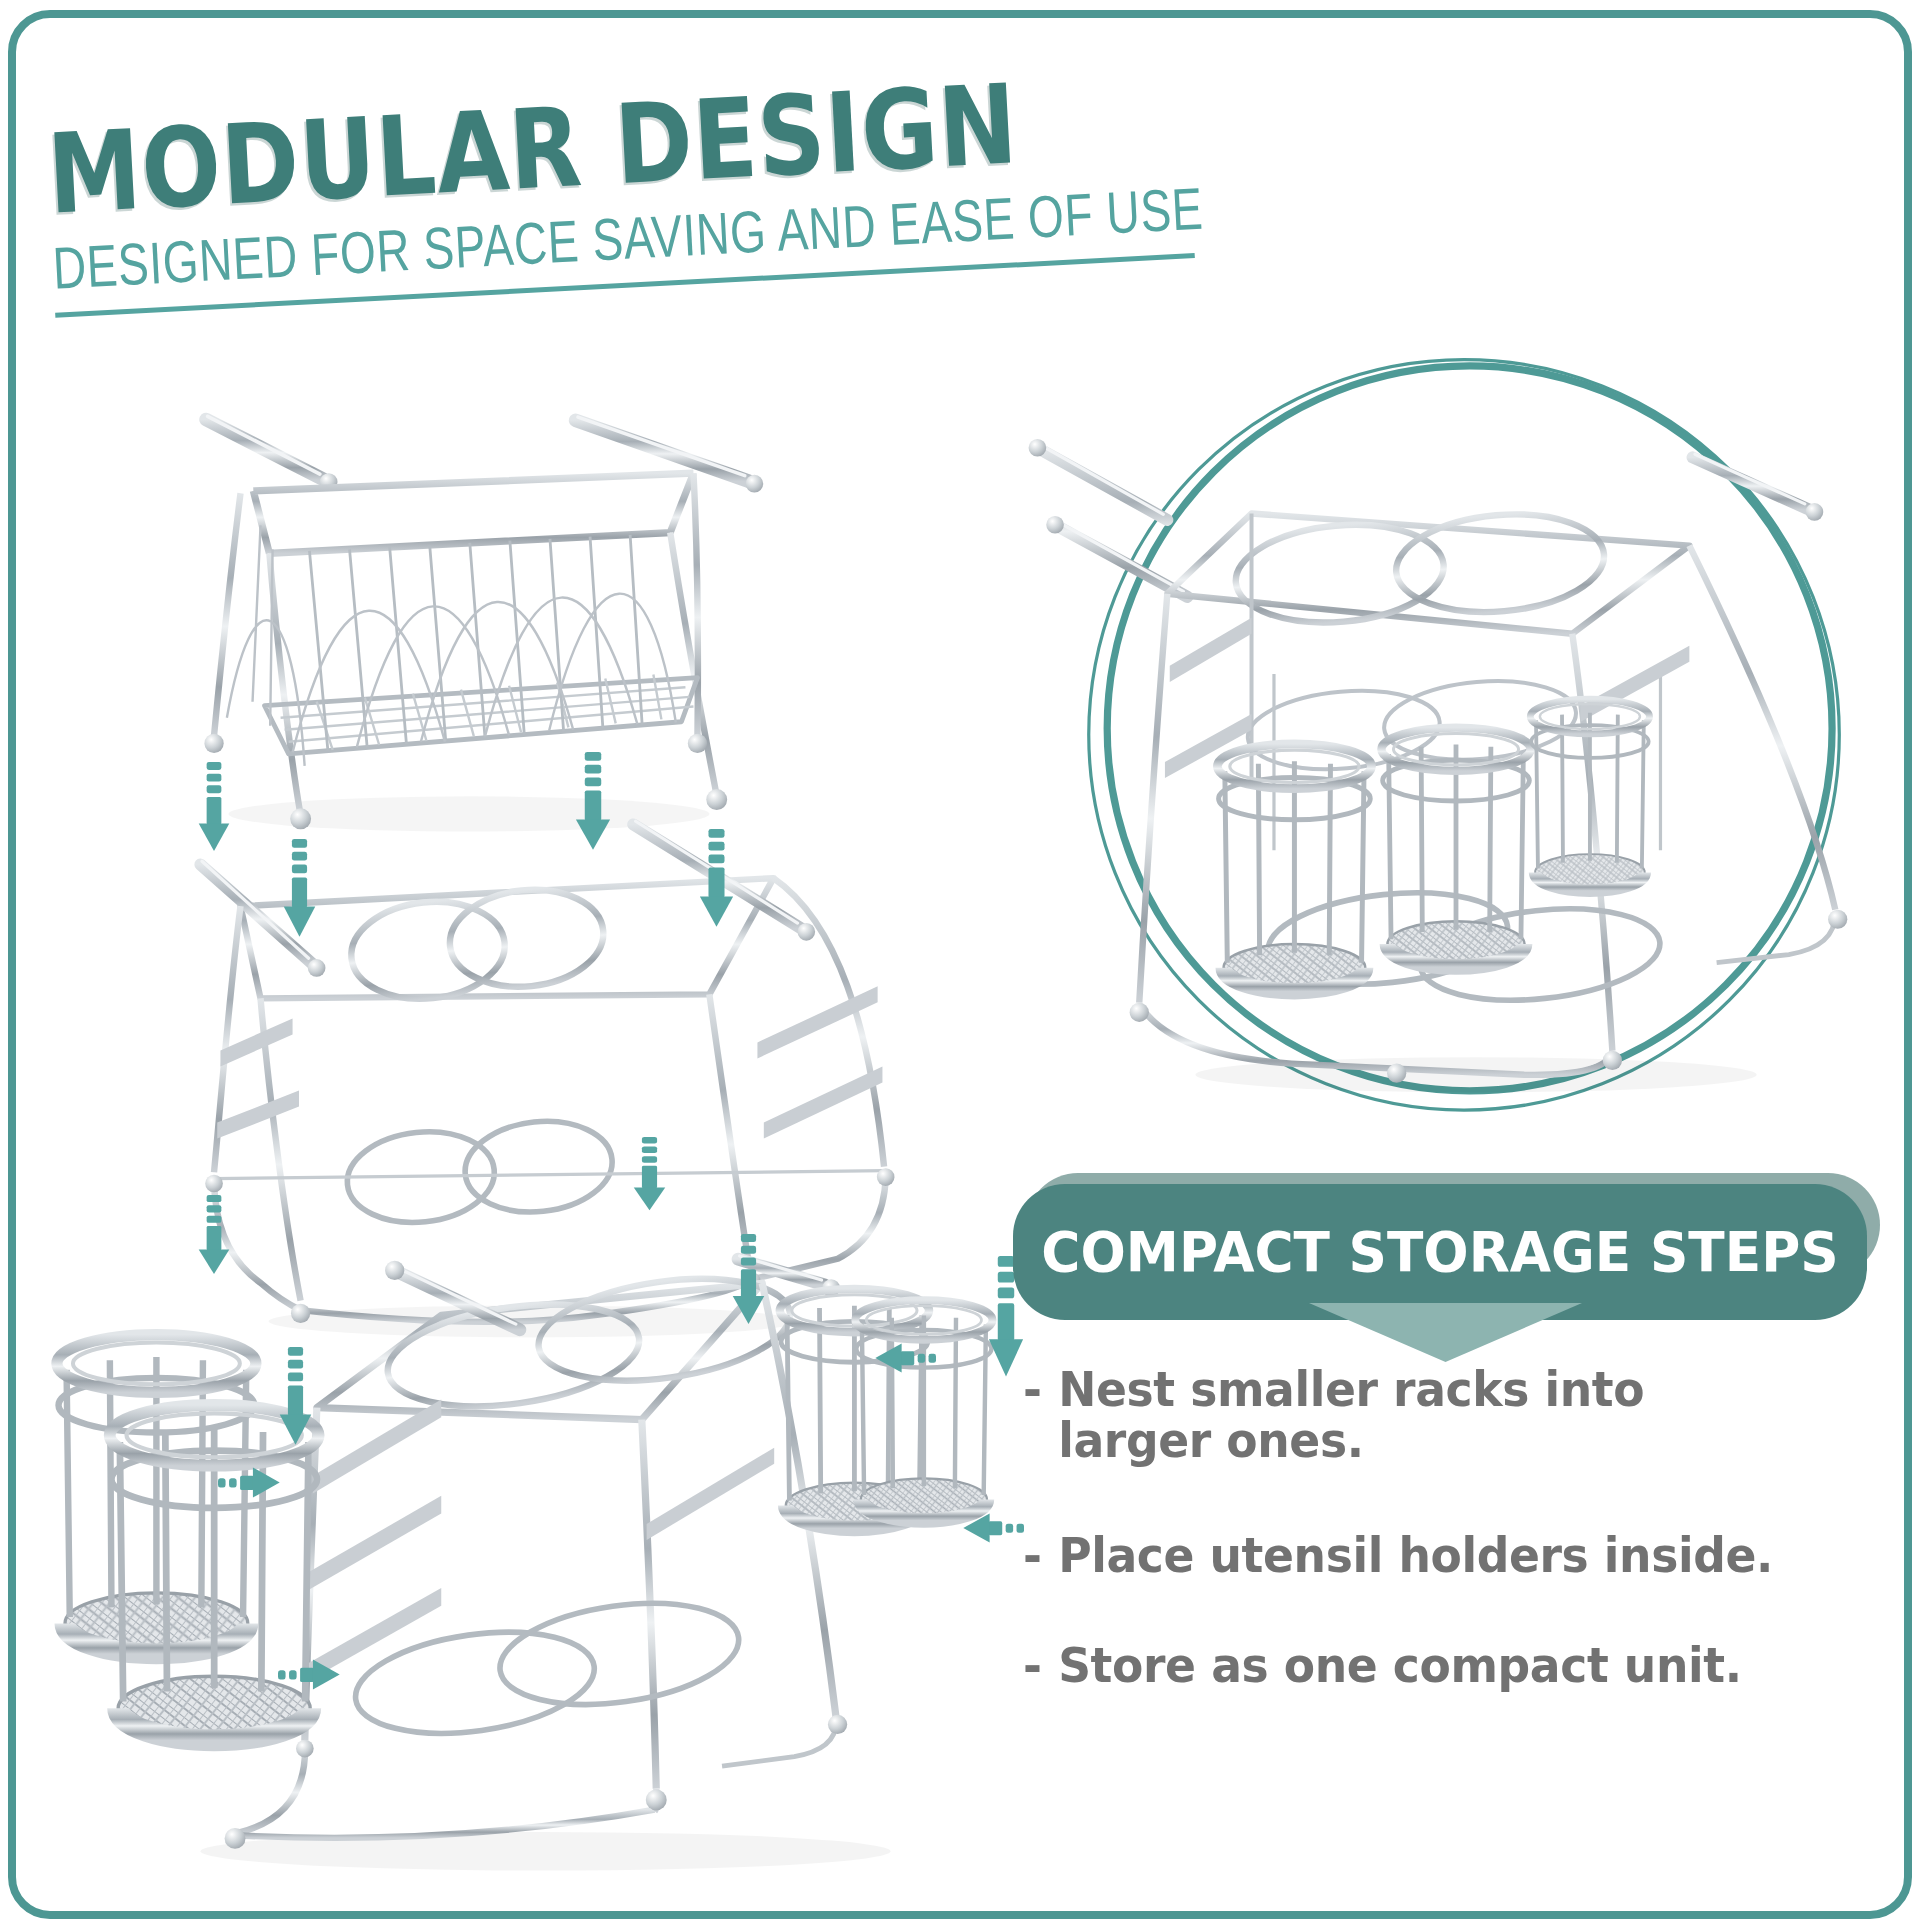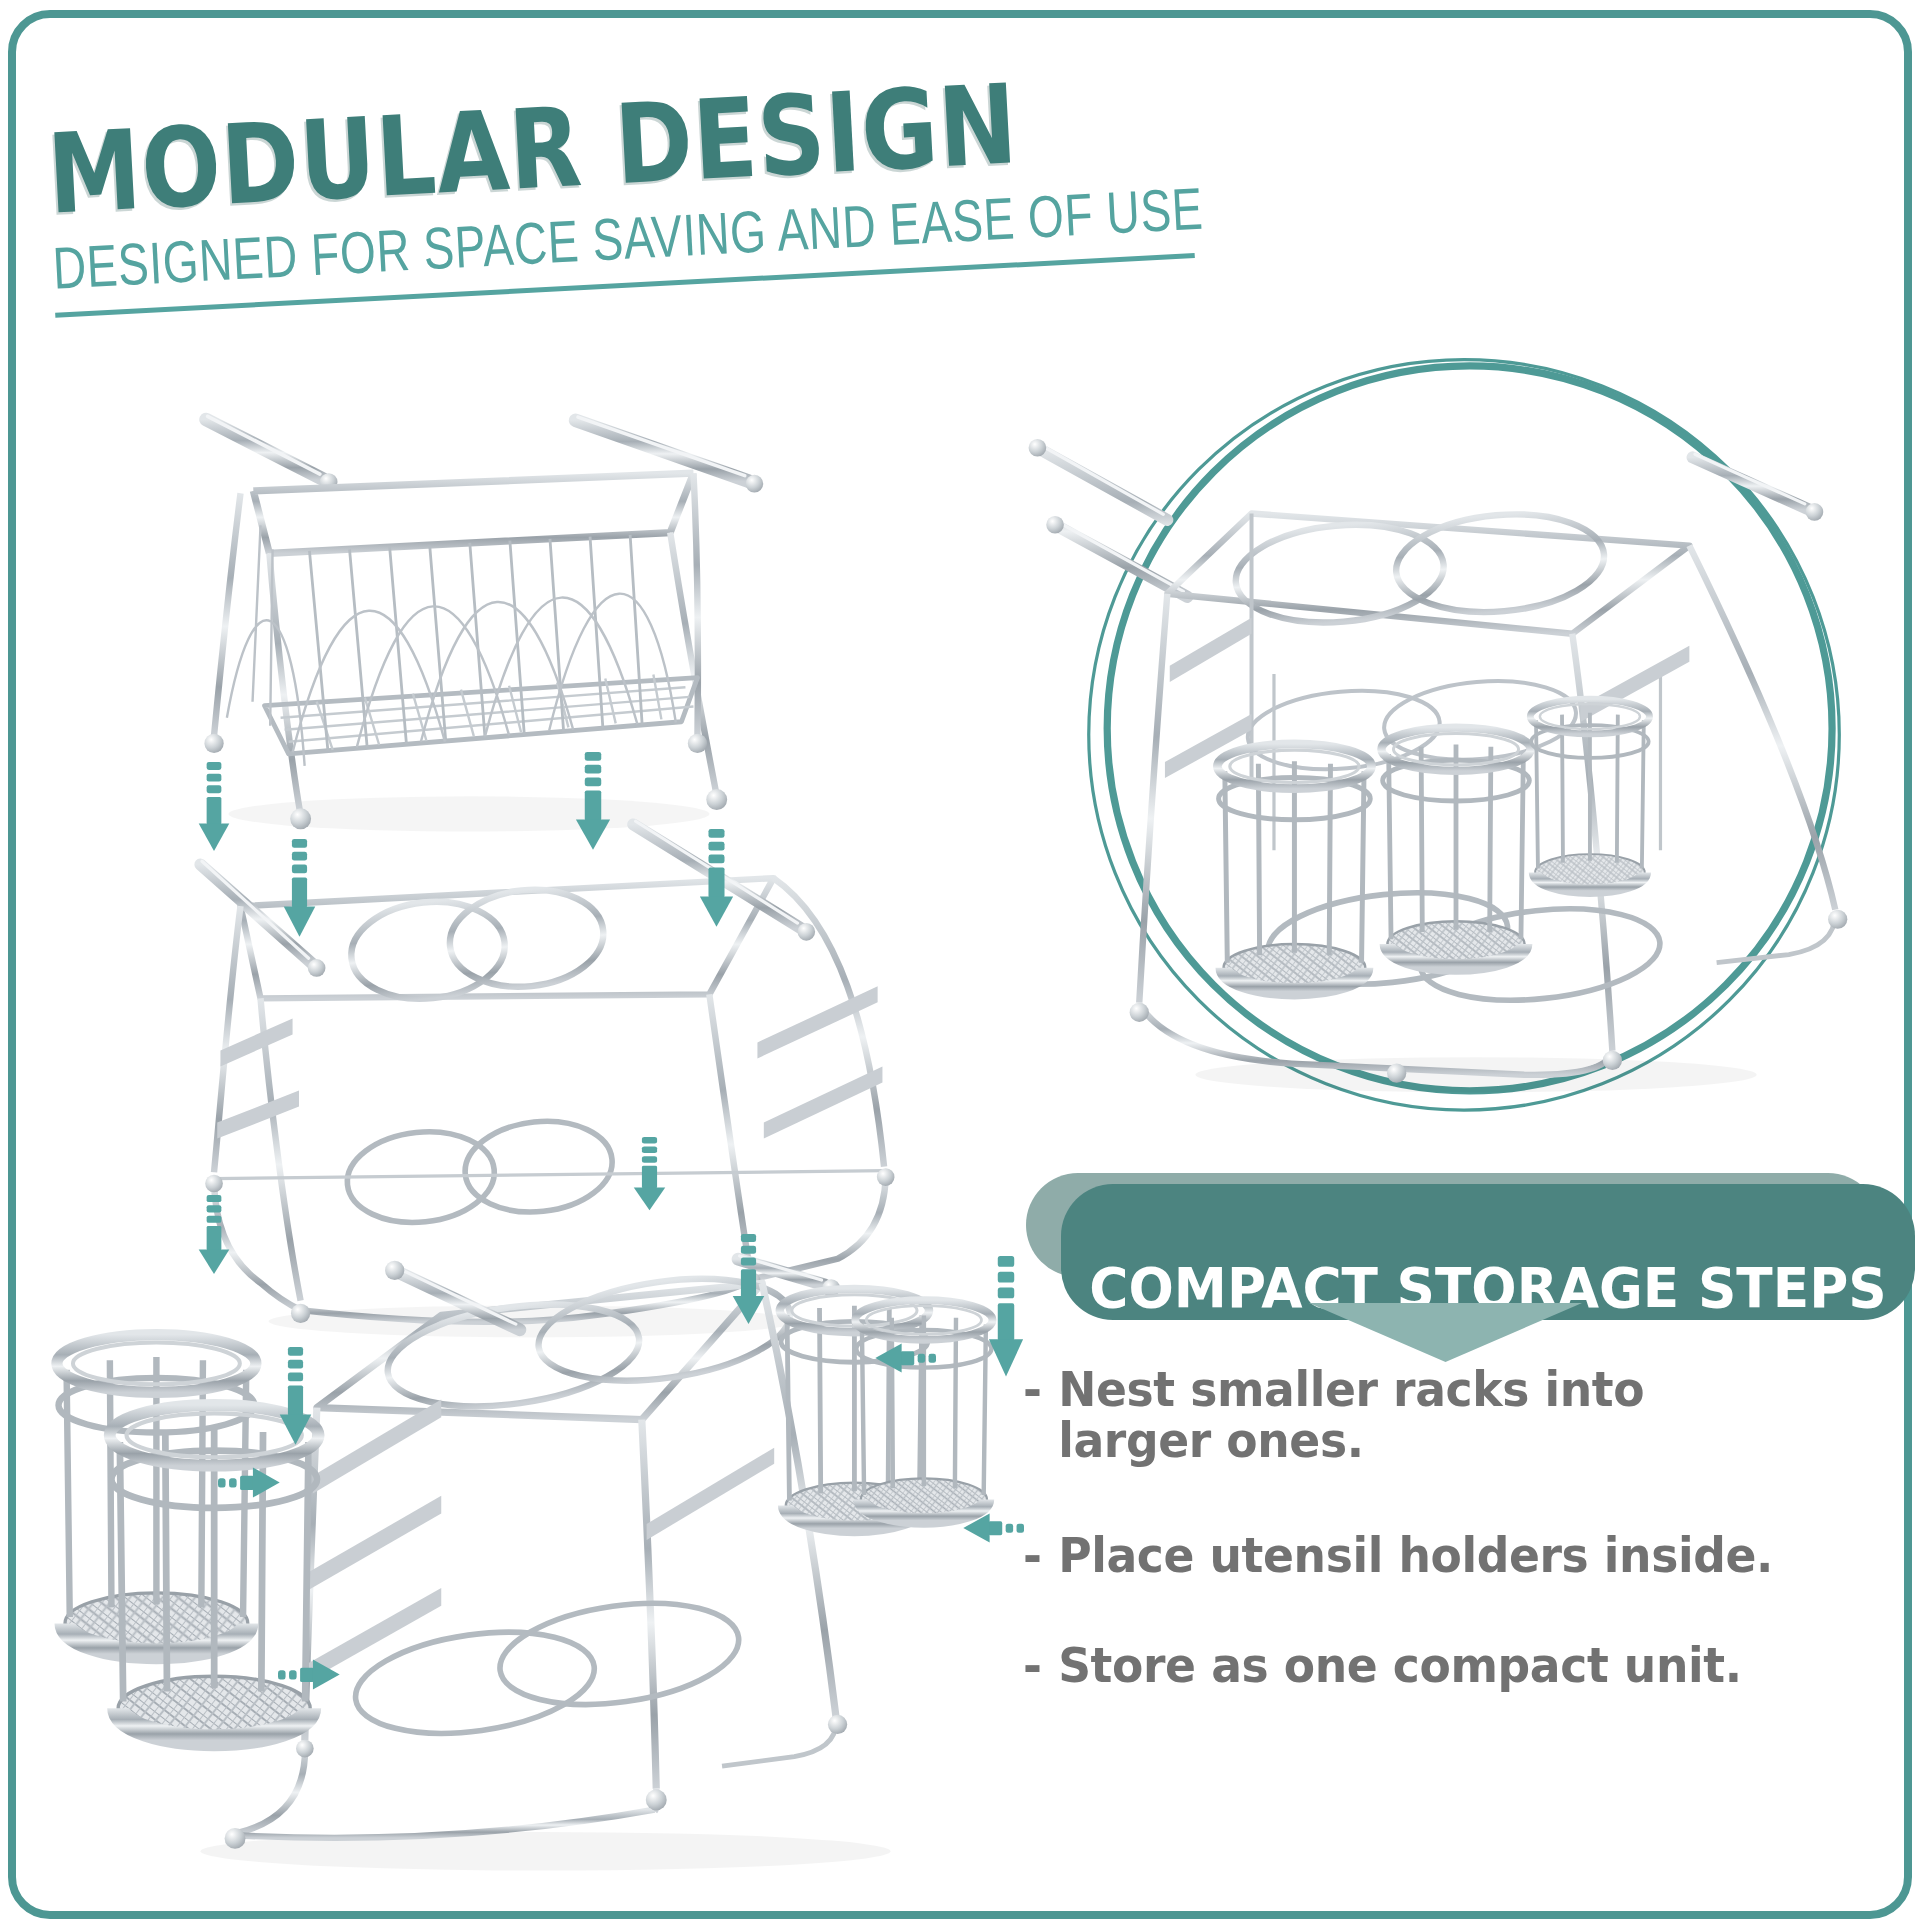--- a/index.html
+++ b/index.html
@@ -12,22 +12,22 @@
   #header{left:45px;top:119px;width:1203px;transform:rotate(-3deg);transform-origin:0 0;}
   #title{font-size:110px;font-weight:700;color:#3E7E79;line-height:112px;letter-spacing:0.8px;
          transform:scaleX(.85);transform-origin:0 0;white-space:nowrap;
          text-shadow:-2.4px 2.4px 0 rgba(46,92,87,.25);}
   #subtitle{margin-top:6.4px;font-family:"Liberation Sans",sans-serif;font-size:59px;font-weight:400;
             color:#55A4A0;line-height:64px;letter-spacing:0.8px;transform:scaleX(.78);
             transform-origin:0 0;white-space:nowrap;}
   #rule{margin-top:11.2px;width:1141px;height:5.6px;background:#55A4A0;}
   
   #banner-shadow{left:1026px;top:1173px;width:854px;height:104px;border-radius:52px;background:#8FACA9;}
-  #banner{left:1061px;top:1184px;width:854px;height:136px;border-radius:52px;background:#4C8480;
-          display:flex;align-items:flex-end;justify-content:center;}
+  #banner{left:1013px;top:1184px;width:854px;height:136px;border-radius:52px;background:#4C8480;
+          display:flex;align-items:center;justify-content:center;}
   #banner-label{color:#FFFFFF;font-size:55px;font-weight:700;letter-spacing:0px;white-space:nowrap;
                 transform:scaleX(.97);}
   #banner-pointer{left:1309px;top:1303px;width:273px;height:59px;background:#8DB4B0;
                   clip-path:polygon(0 0,100% 0,50% 100%);}
   
   #steps{left:1023px;top:1364px;width:922px;color:#727272;font-weight:700;font-size:48px;
          letter-spacing:-0.4px;}
   .bullet{position:relative;padding-left:37px;line-height:51px;transform:scaleX(.95);
           transform-origin:0 0;white-space:nowrap;}
   .bullet .dash{position:absolute;left:0;top:0;}

